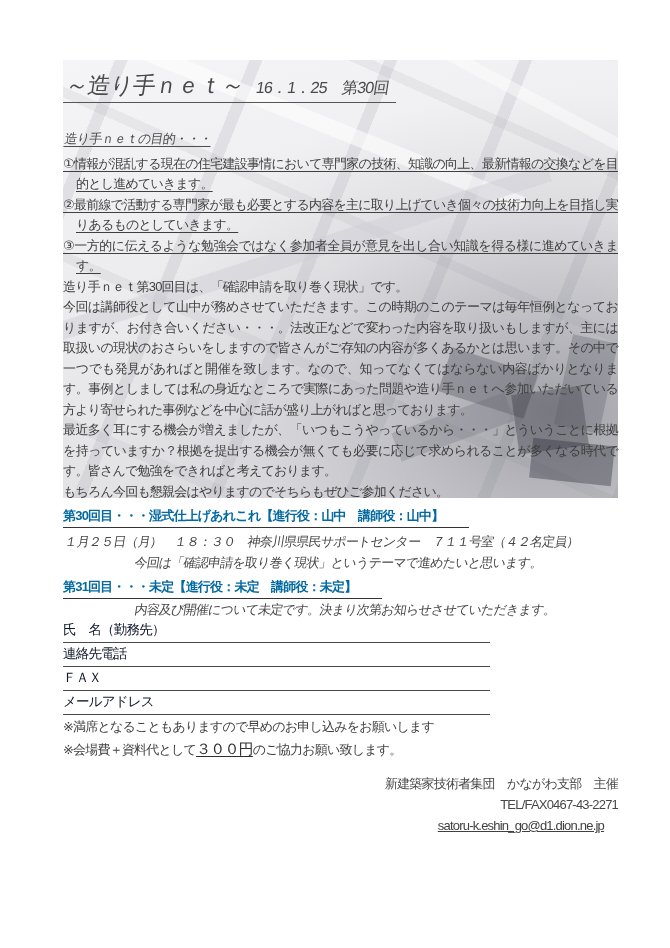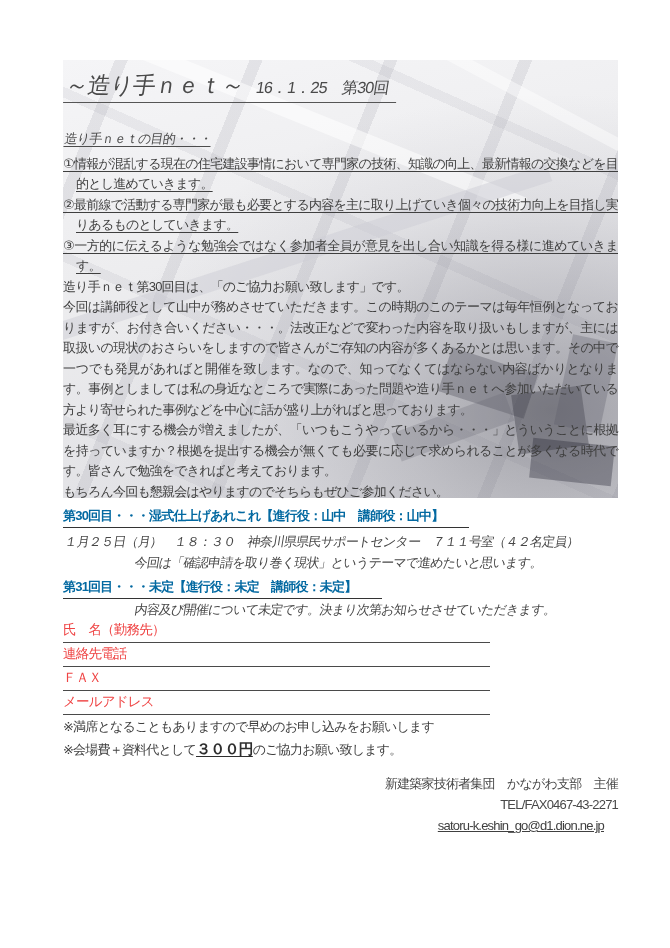--- a/index.html
+++ b/index.html
@@ -44,24 +44,24 @@
     padding-left:13px;text-indent:-13px;margin:0;
   }
   .bp{margin:0;text-align:justify;}
   .sec-h{margin:3px 0 0 0;font-weight:bold;color:#0369a1;font-size:13px;line-height:21px;}
   .sec-h span{display:inline-block;border-bottom:1.5px solid #333;padding-right:26px;padding-bottom:1px;}
   .sched{margin-top:3px;line-height:21px;color:#474747;}
   .note-ind{padding-left:70px;line-height:21px;color:#474747;}
   .apply{line-height:21px;}
   .form-row{
     width:427px;height:22px;border-bottom:1px solid #4a4a4a;
-    font-size:13.5px;color:#ef4444;margin:0 0 1px 0;
+    font-size:13.5px;color:#0f172a;margin:0 0 1px 0;
   }
   .note-line{line-height:22px;}
-  .fee{font-weight:bold;font-size:15px;text-decoration:underline;text-underline-offset:2px;color:#2e2e2e;}
+  .fee{font-weight:normal;font-size:15px;text-decoration:underline;text-underline-offset:2px;color:#2e2e2e;}
   .footer{text-align:right;margin-top:12px;line-height:21px;color:#484848;}
   .footer .email-line{padding-right:14px;}
   .footer a{color:#404040;text-decoration:underline;}
 </style>
 </head>
 <body>
 
 <div class="page">
 
   <div class="photo">
@@ -85,21 +85,21 @@
     </h1>
 
     <div class="purpose-heading">
       <span class="slant">造り手ｎｅｔの目的・・・</span>
     </div>
 
     <p class="pitem">①情報が混乱する現在の住宅建設事情において専門家の技術、知識の向上、最新情報の交換などを目的とし進めていきます。</p>
     <p class="pitem">②最前線で活動する専門家が最も必要とする内容を主に取り上げていき個々の技術力向上を目指し実りあるものとしていきます。</p>
     <p class="pitem">③一方的に伝えるような勉強会ではなく参加者全員が意見を出し合い知識を得る様に進めていきます。</p>
 
-    <p class="bp">造り手ｎｅｔ第30回目は、「のご協力お願い致します」です。</p>
+    <p class="bp">造り手ｎｅｔ第30回目は、「確認申請を取り巻く現状」です。</p>
     <p class="bp">今回は講師役として山中が務めさせていただきます。この時期のこのテーマは毎年恒例となっておりますが、お付き合いください・・・。法改正などで変わった内容を取り扱いもしますが、主には取扱いの現状のおさらいをしますので皆さんがご存知の内容が多くあるかとは思います。その中で一つでも発見があればと開催を致します。なので、知ってなくてはならない内容ばかりとなります。事例としましては私の身近なところで実際にあった問題や造り手ｎｅｔへ参加いただいている方より寄せられた事例などを中心に話が盛り上がればと思っております。</p>
     <p class="bp">最近多く耳にする機会が増えましたが、「いつもこうやっているから・・・」とういうことに根拠を持っていますか？根拠を提出する機会が無くても必要に応じて求められることが多くなる時代です。皆さんで勉強をできればと考えております。</p>
     <p class="bp">もちろん今回も懇親会はやりますのでそちらもぜひご参加ください。</p>
 
     <div class="sec-h">
       <span>第30回目・・・湿式仕上げあれこれ【進行役：山中　講師役：山中】</span>
     </div>
     <div class="sched">
       <span class="slant">１月２５日（月）　１８：３０　神奈川県県民サポートセンター　７１１号室（４２名定員）</span>
     </div>

